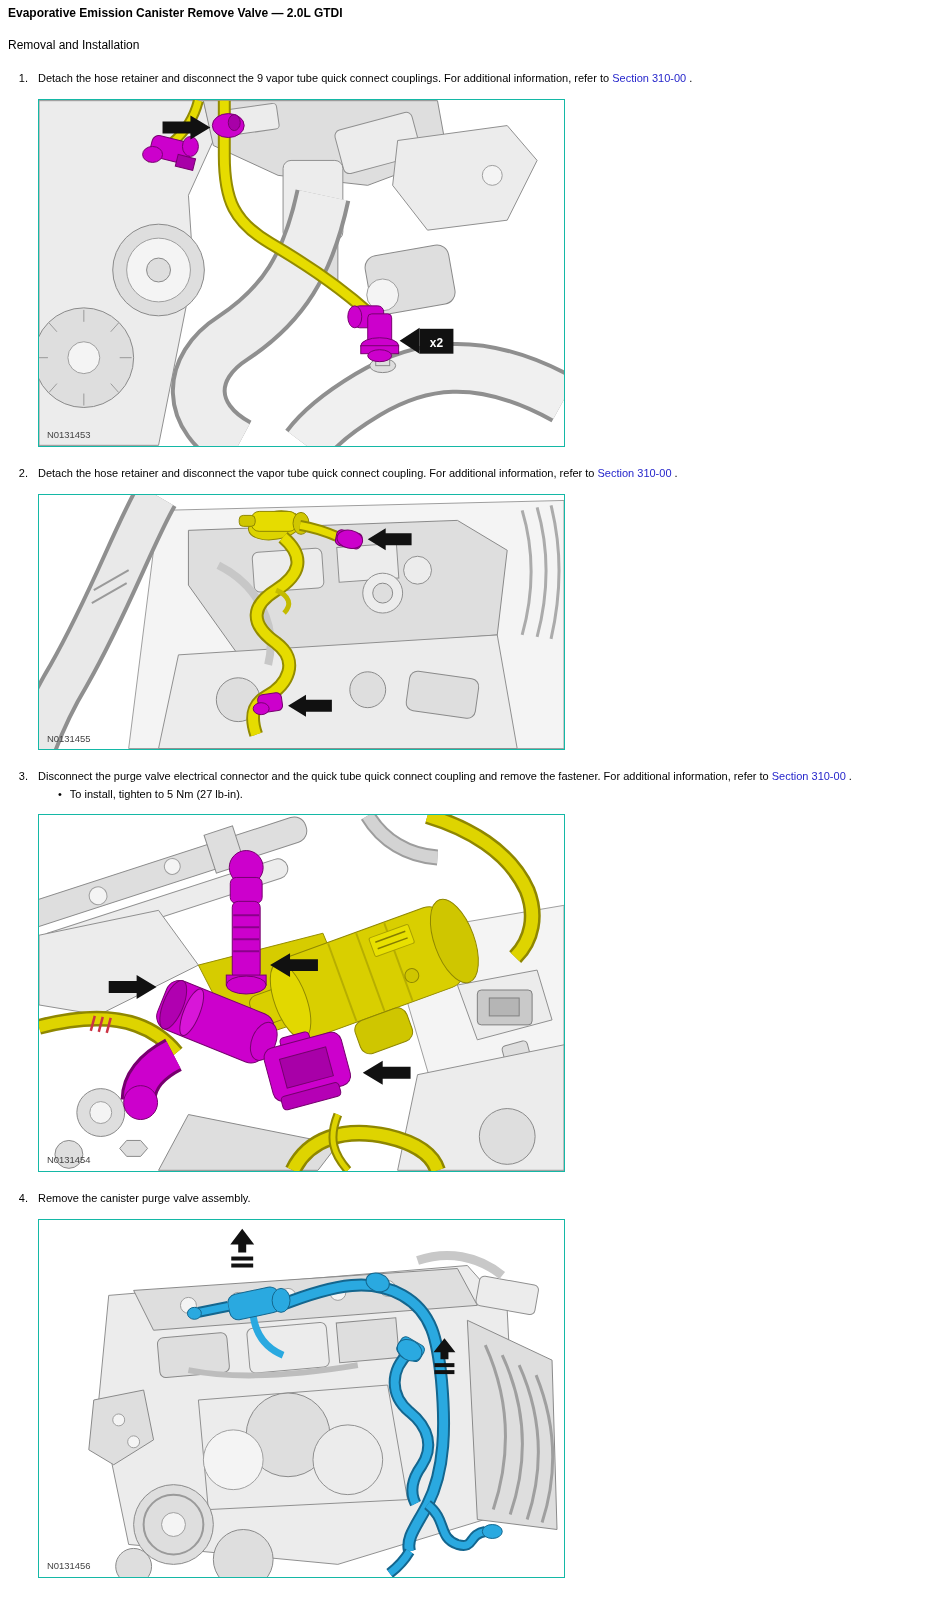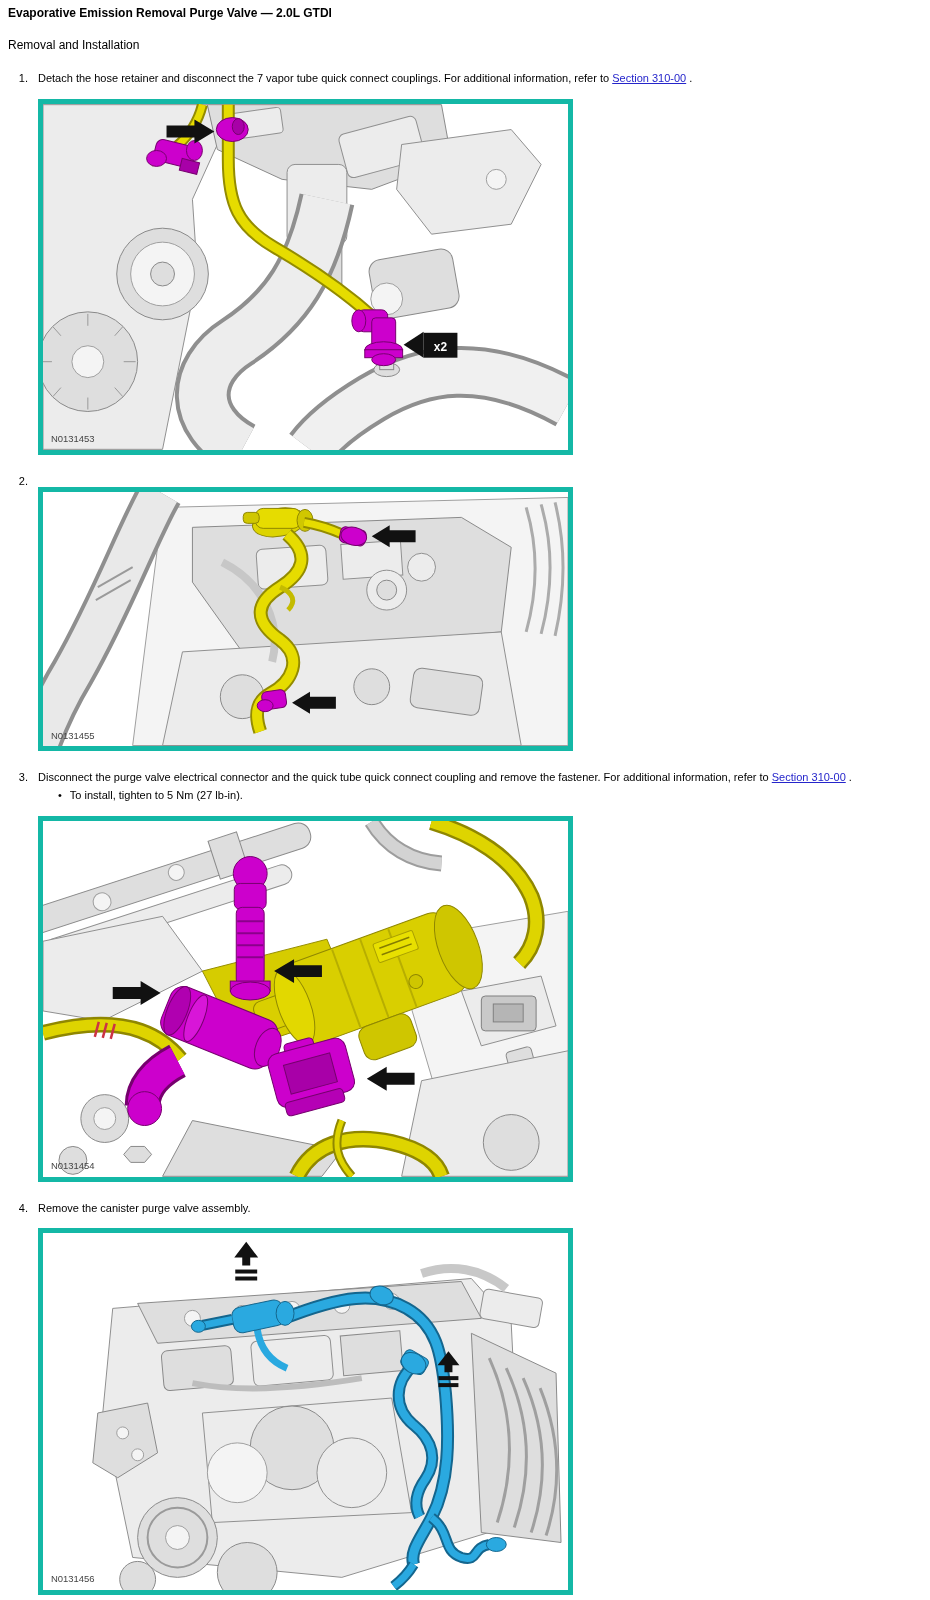--- a/index.html
+++ b/index.html
@@ -5,46 +5,46 @@
   html,body{margin:0;padding:0;background:#fff;}
   body{width:930px;height:1600px;font-family:"Liberation Sans",sans-serif;color:#000;overflow:hidden;}
   .doc{padding:0 8px;}
   .title{font-weight:bold;font-size:12px;padding-top:6px;}
   .heading{font-weight:normal;font-size:12px;margin-top:18px;}
   .step{display:flex;margin-top:19px;font-size:11px;line-height:1.35;}
   .num{flex:0 0 20px;text-align:right;margin-right:10px;}
   .stepbody{flex:1;min-width:0;}
   .bullet-row{display:flex;margin-top:3px;margin-left:20px;}
   .bullet-glyph{margin-right:8px;font-size:11px;}
-  a.seclink{color:#2525cb;text-decoration:underline;cursor:pointer;margin-top:40px;}
-  figure{margin:13px 0 0 0;width:525px;border:5px solid #14b8a6;background:#fff;}
+  a.seclink{color:#2525cb;cursor:pointer;margin-top:40px;}
+  figure{margin:13px 0 0 0;width:525px;border:1px solid #14b8a6;background:#fff;}
   figure svg{display:block;}
   
   .g1{fill:#ececec;stroke:#909090;stroke-width:1;}
   .g2{fill:#dedede;stroke:#8a8a8a;stroke-width:1;}
   .g3{fill:#f4f4f4;stroke:#9f9f9f;stroke-width:1;}
   .mag{fill:#cc00cc;stroke:#76006e;stroke-width:1;}
   .magd{fill:#a800a8;stroke:#76006e;stroke-width:1;}
   .blu{fill:#2aa9e0;stroke:#14668e;stroke-width:1;}
   .arrow{fill:#111;stroke:none;}
   .figlabel{font-size:9.5px;fill:#444;font-family:"Liberation Sans",sans-serif;}
   .badge-text{font-size:12px;font-weight:bold;fill:#fff;font-family:"Liberation Sans",sans-serif;text-anchor:middle;}
 </style>
 </head>
 <body>
 
 <div class="doc">
 
-  <div class="title">Evaporative Emission Removal Purge Valve — 2.0L GTDI</div>
+  <div class="title">Evaporative Emission Canister Remove Valve — 2.0L GTDI</div>
   <div class="heading">Removal and Installation</div>
 
   <div class="step">
     <div class="num">1.</div>
     <div class="stepbody">
-      <div class="steptext"><span>Detach the hose retainer and disconnect the 7 vapor tube quick connect couplings. For additional information, refer to </span><a class="seclink">Section 310-00</a><span> .</span></div>
+      <div class="steptext"><span>Detach the hose retainer and disconnect the 9 vapor tube quick connect couplings. For additional information, refer to </span><a class="seclink">Section 310-00</a><span> .</span></div>
 
       <figure>
         <svg width="525" height="346" viewBox="0 0 527 346">
           <g>
             <polygon class="g1" points="0,0 165,0 175,40 150,95 155,170 120,346 0,346"></polygon>
             <polygon class="g2" points="165,0 400,0 410,55 330,85 240,75 175,45"></polygon>
             <rect class="g1" x="185" y="6" width="55" height="26" rx="4" transform="rotate(-8 212 19)"></rect>
             <rect class="g1" x="300" y="20" width="80" height="45" rx="6" transform="rotate(-15 340 42)"></rect>
             <polygon class="g1" points="360,40 470,25 500,60 470,120 390,130 355,85"></polygon>
             <circle class="g3" cx="455" cy="75" r="10"></circle>
@@ -95,20 +95,21 @@
           </g>
           <text class="figlabel" x="8" y="339">N0131453</text>
         </svg>
       </figure>
     </div>
   </div>
 
   <div class="step">
     <div class="num">2.</div>
     <div class="stepbody">
+      <div class="steptext"><span>Detach the hose retainer and disconnect the vapor tube quick connect coupling. For additional information, refer to </span><a class="seclink">Section 310-00</a><span> .</span></div>
 
       <figure>
         <svg width="525" height="254" viewBox="0 0 527 254">
           <g>
             <polygon class="g3" points="120,15 527,5 527,254 90,254"></polygon>
             <polygon class="g2" points="150,35 420,25 470,55 460,140 200,160 150,90"></polygon>
             <rect class="g1" x="215" y="55" width="70" height="40" rx="6" transform="rotate(-4 250 75)"></rect>
             <rect class="g1" x="300" y="50" width="60" height="35" transform="rotate(-4 330 67)"></rect>
             <circle class="g1" cx="380" cy="75" r="14"></circle>
             <circle class="g1" cx="345" cy="98" r="20"></circle>

